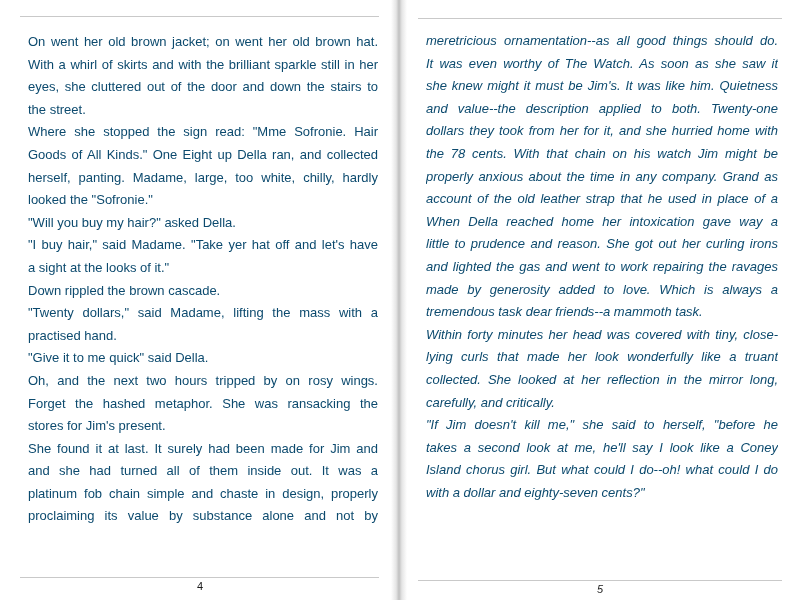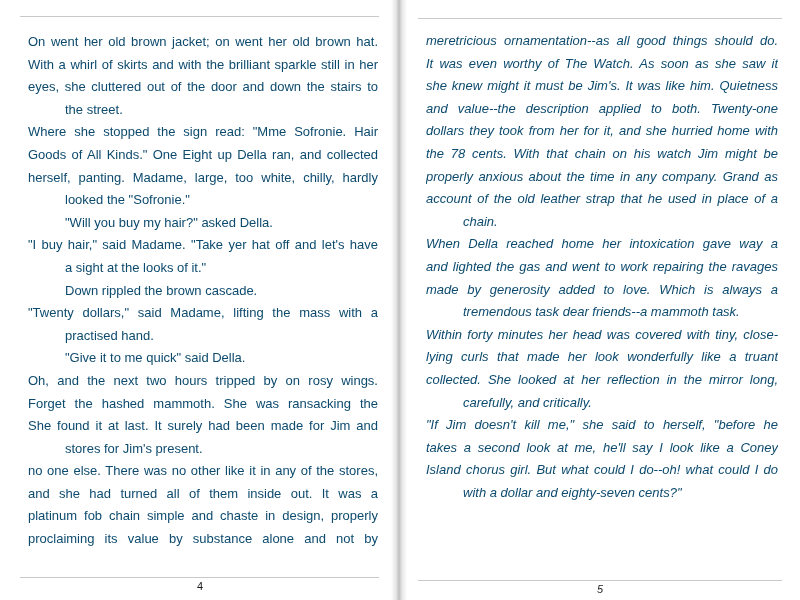--- a/index.html
+++ b/index.html
@@ -47,21 +47,20 @@
 
   .line {
     text-align: justify;
     text-align-last: justify;
     white-space: normal;
     overflow: hidden;
     height: 22.6px;
   }
   .line.last {
     text-align-last: left;
-    margin-left: 37px;
   }
 
   .pagenum {
     position: absolute;
     left: 0;
     width: 100%;
     text-align: center;
     font-size: 11px;
     color: #1a1a1a;
   }
@@ -100,45 +99,44 @@
         <div class="line">herself, panting. Madame, large, too white, chilly, hardly</div>
         <div class="line last">looked the "Sofronie."</div>
         <div class="line last">"Will you buy my hair?" asked Della.</div>
         <div class="line">"I buy hair," said Madame. "Take yer hat off and let's have</div>
         <div class="line last">a sight at the looks of it."</div>
         <div class="line last">Down rippled the brown cascade.</div>
         <div class="line">"Twenty dollars," said Madame, lifting the mass with a</div>
         <div class="line last">practised hand.</div>
         <div class="line last">"Give it to me quick" said Della.</div>
         <div class="line">Oh, and the next two hours tripped by on rosy wings.</div>
-        <div class="line">Forget the hashed mammoth. She was ransacking the</div>
+        <div class="line">Forget the hashed metaphor. She was ransacking the</div>
+        <div class="line last">stores for Jim's present.</div>
         <div class="line">She found it at last. It surely had been made for Jim and</div>
-        <div class="line last">stores for Jim's present.</div>
-        <div class="line">no one else. There was no other like it in any of the stores,</div>
         <div class="line">and she had turned all of them inside out. It was a</div>
         <div class="line">platinum fob chain simple and chaste in design, properly</div>
         <div class="line">proclaiming its value by substance alone and not by</div>
       </div>
     <div class="rule bottom"></div>
     <div class="pagenum">4</div>
   </div>
 
   <div class="page page-right">
     <div class="rule top"></div>
     <div class="text-col">
         <div class="line">meretricious ornamentation--as all good things should do.</div>
         <div class="line">It was even worthy of The Watch. As soon as she saw it</div>
         <div class="line">she knew might it must be Jim's. It was like him. Quietness</div>
         <div class="line">and value--the description applied to both. Twenty-one</div>
         <div class="line">dollars they took from her for it, and she hurried home with</div>
         <div class="line">the 78 cents. With that chain on his watch Jim might be</div>
         <div class="line">properly anxious about the time in any company. Grand as</div>
         <div class="line">account of the old leather strap that he used in place of a</div>
-        <div class="line last">chain.</div>
         <div class="line">When Della reached home her intoxication gave way a</div>
+        <div class="line">little to prudence and reason. She got out her curling irons</div>
         <div class="line">and lighted the gas and went to work repairing the ravages</div>
         <div class="line">made by generosity added to love. Which is always a</div>
         <div class="line last">tremendous task dear friends--a mammoth task.</div>
         <div class="line">Within forty minutes her head was covered with tiny, close-</div>
         <div class="line">lying curls that made her look wonderfully like a truant</div>
         <div class="line">collected. She looked at her reflection in the mirror long,</div>
         <div class="line last">carefully, and critically.</div>
         <div class="line">"If Jim doesn't kill me," she said to herself, "before he</div>
         <div class="line">takes a second look at me, he'll say I look like a Coney</div>
         <div class="line">Island chorus girl. But what could I do--oh! what could I do</div>

